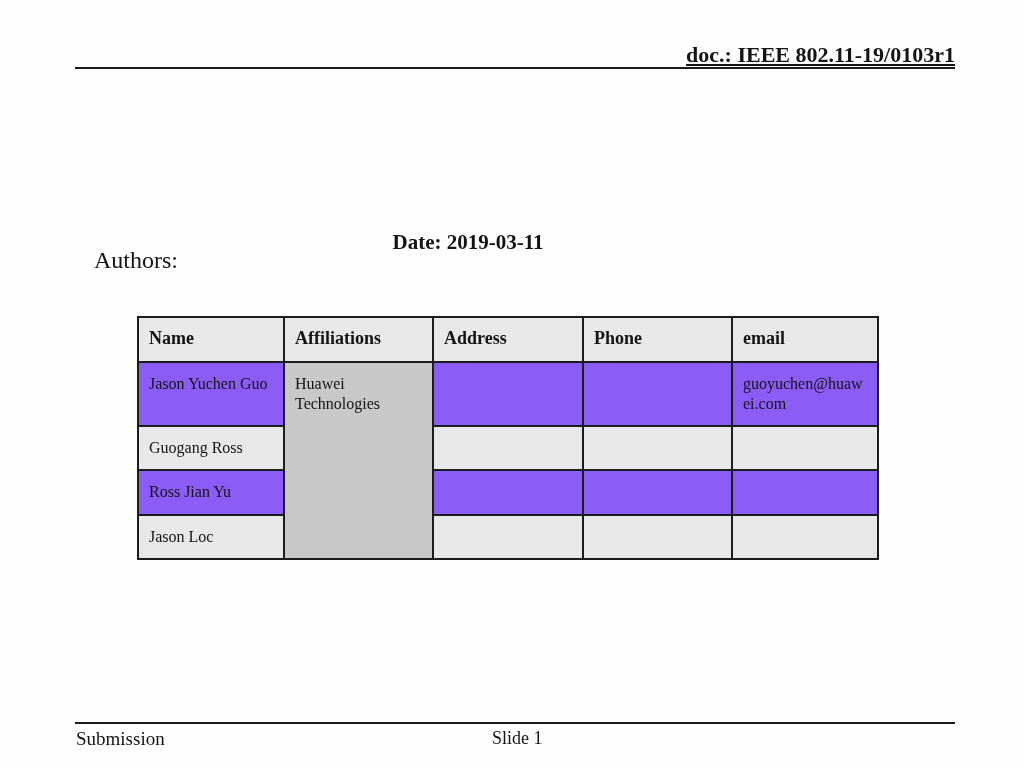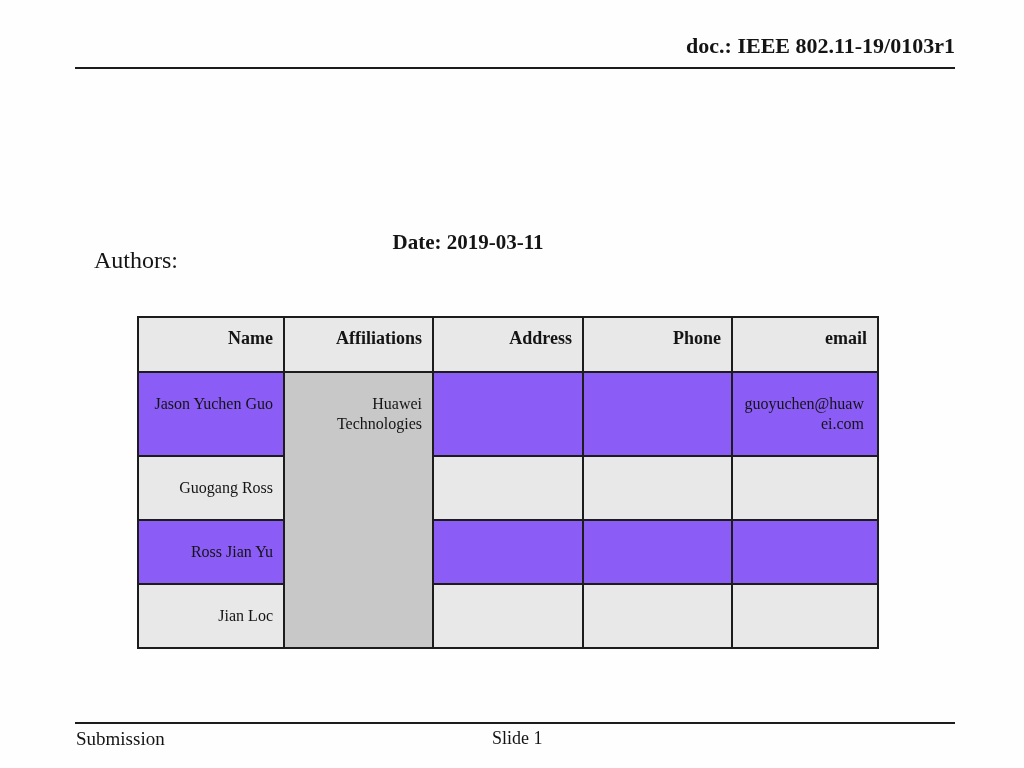--- a/index.html
+++ b/index.html
@@ -10,25 +10,26 @@
     height: 768px;
     background: #fefefe;
     font-family: "Liberation Serif", serif;
     color: #141414;
     overflow: hidden;
   }
 
   
   .doc-header {
     position: absolute;
-    top: 34px;
+    top: 43px;
     right: 69px;
     font-size: 22px;
     font-weight: bold;
     line-height: 1.1;
+    text-decoration: underline;
     white-space: nowrap;
   }
   .header-rule {
     position: absolute;
     top: 67px;
     left: 75px;
     width: 880px;
     height: 2px;
     background: #1c1c1c;
   }
@@ -70,22 +71,22 @@
     width: 740px;
     border-collapse: collapse;
     table-layout: fixed;
     font-size: 16px;
     line-height: 1.25;
   }
   .authors-table th,
   .authors-table td {
     border: 2px solid #1c1c1c;
     vertical-align: top;
-    padding: 21px 10px;
-    text-align: right;
+    padding: 11px 10px;
+    text-align: left;
     overflow: hidden;
   }
   .authors-table th {
     font-size: 18px;
     font-weight: bold;
     padding-top: 9px;
     background: #e8e8e8;
   }
   tr.row-dark  td { background: #8b5cf6; }
   tr.row-light td { background: #e8e8e8; }
@@ -172,21 +173,21 @@
         <td></td>
         <td class="email-cell"></td>
       </tr>
       <tr class="row-3 row-dark">
         <td>Ross Jian Yu</td>
         <td></td>
         <td></td>
         <td class="email-cell"></td>
       </tr>
       <tr class="row-4 row-light">
-        <td>Jian Loc</td>
+        <td>Jason Loc</td>
         <td></td>
         <td></td>
         <td class="email-cell"></td>
       </tr>
     </tbody>
   </table>
 
   <div class="footer-rule"></div>
   <div class="footer-submission">Submission</div>
   <div class="footer-slide">Slide 1</div>

